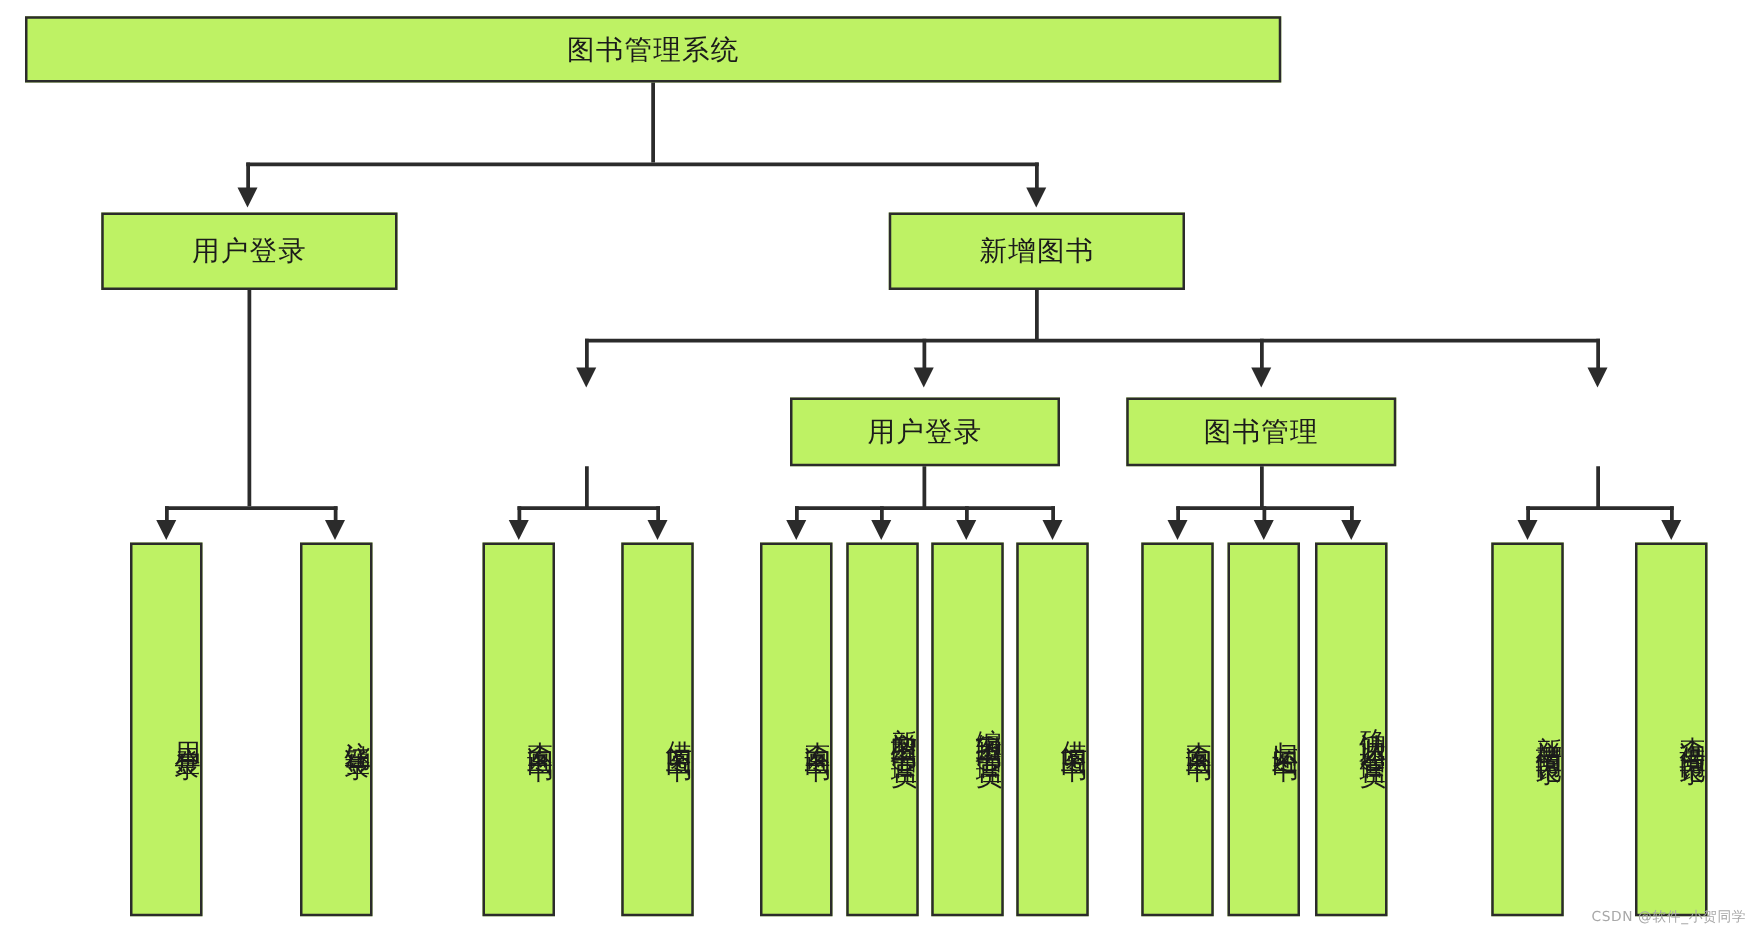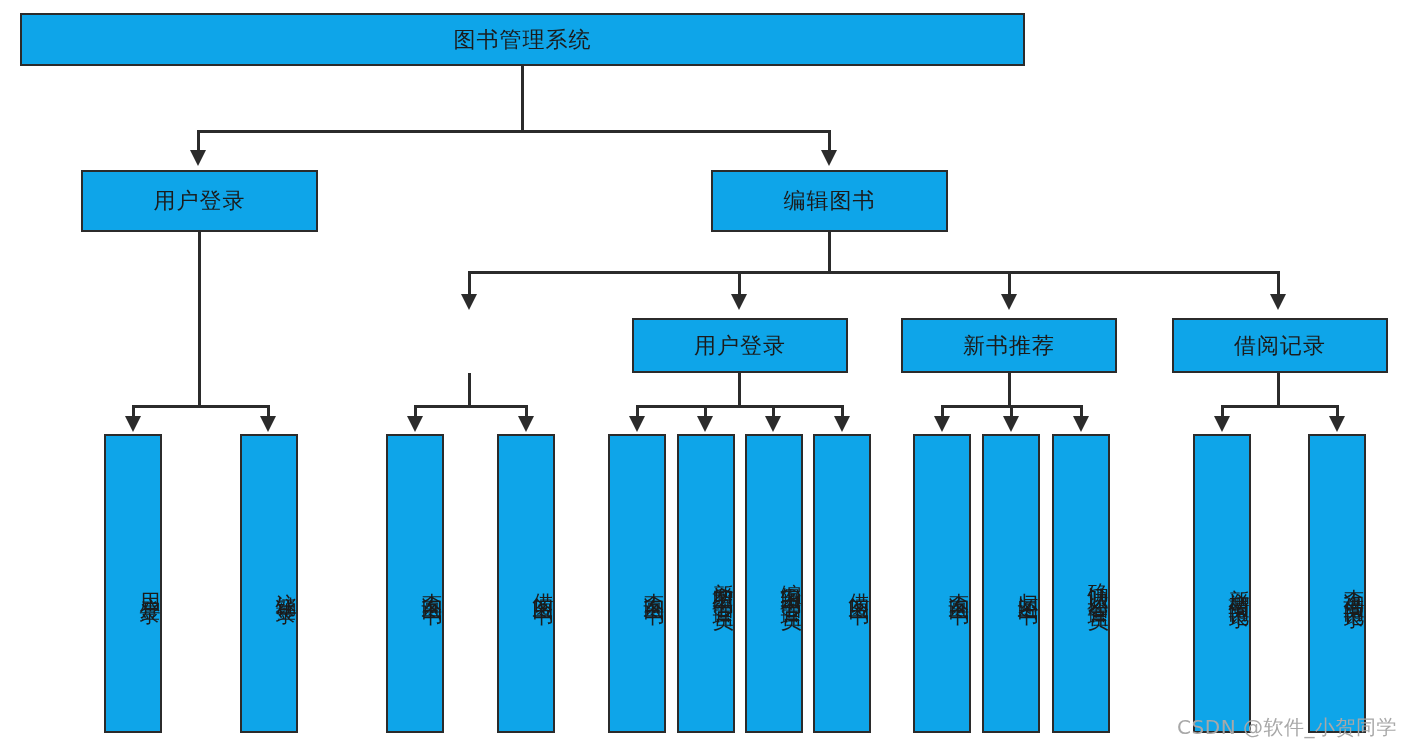--- a/index.html
+++ b/index.html
@@ -14,21 +14,21 @@
     position: relative;
     width: 1405px;
     height: 747px;
     background: #ffffff;
     overflow: hidden;
   }
   .node {
     position: absolute;
     box-sizing: border-box;
     border: 2px solid #2b2b2b;
-    background: #0ea5e9;
+    background: #bef264;
     display: flex;
     align-items: center;
     justify-content: center;
     color: #1b1b1b;
   }
   .node.horiz {
     font-size: 22px;
     letter-spacing: 1px;
   }
   .node.vert {
@@ -58,21 +58,21 @@
     width: 0;
     height: 0;
     border-left: 8px solid transparent;
     border-right: 8px solid transparent;
     border-top: 16px solid #2b2b2b;
   }
   #watermark {
     position: absolute;
     right: 8px;
     bottom: 6px;
-    font-size: 20px;
+    font-size: 11px;
     color: #a8a8a8;
     letter-spacing: 0.5px;
     white-space: nowrap;
     pointer-events: none;
   }
 </style>
 </head>
 <body>
 
 <div id="canvas">
@@ -87,21 +87,21 @@
 
   <div class="conn vline" style="left:197px; top:130px; width:3px; height:22px;"></div>
   <div class="arrow" style="left:190px; top:150px;"></div>
   <div class="conn vline" style="left:828px; top:130px; width:3px; height:22px;"></div>
   <div class="arrow" style="left:821px; top:150px;"></div>
 
   <div class="node horiz" style="left:81px; top:170px; width:237px; height:62px;">
     <span>用户登录</span>
   </div>
   <div class="node horiz" style="left:711px; top:170px; width:237px; height:62px;">
-    <span>编辑图书</span>
+    <span>新增图书</span>
   </div>
 
   <div class="conn vline" style="left:198px; top:232px; width:3px; height:173px;"></div>
   <div class="conn hline" style="left:132px; top:405px; width:138px; height:3px;"></div>
   <div class="conn vline" style="left:132px; top:405px; width:3px; height:15px;"></div>
   <div class="arrow" style="left:125px; top:416px;"></div>
   <div class="conn vline" style="left:267px; top:405px; width:3px; height:15px;"></div>
   <div class="arrow" style="left:260px; top:416px;"></div>
 
   <div class="conn vline" style="left:828px; top:232px; width:3px; height:41px;"></div>
@@ -112,24 +112,21 @@
   <div class="arrow" style="left:731px; top:294px;"></div>
   <div class="conn vline" style="left:1008px; top:271px; width:3px; height:25px;"></div>
   <div class="arrow" style="left:1001px; top:294px;"></div>
   <div class="conn vline" style="left:1277px; top:271px; width:3px; height:25px;"></div>
   <div class="arrow" style="left:1270px; top:294px;"></div>
 
   <div class="node horiz" style="left:632px; top:318px; width:216px; height:55px;">
     <span>用户登录</span>
   </div>
   <div class="node horiz" style="left:901px; top:318px; width:216px; height:55px;">
-    <span>新书推荐</span>
-  </div>
-  <div class="node horiz" style="left:1172px; top:318px; width:216px; height:55px;">
-    <span>借阅记录</span>
+    <span>图书管理</span>
   </div>
 
   <div class="conn vline" style="left:468px; top:373px; width:3px; height:34px;"></div>
   <div class="conn hline" style="left:414px; top:405px; width:114px; height:3px;"></div>
   <div class="conn vline" style="left:414px; top:405px; width:3px; height:15px;"></div>
   <div class="arrow" style="left:407px; top:416px;"></div>
   <div class="conn vline" style="left:525px; top:405px; width:3px; height:15px;"></div>
   <div class="arrow" style="left:518px; top:416px;"></div>
 
   <div class="conn vline" style="left:738px; top:373px; width:3px; height:34px;"></div>

